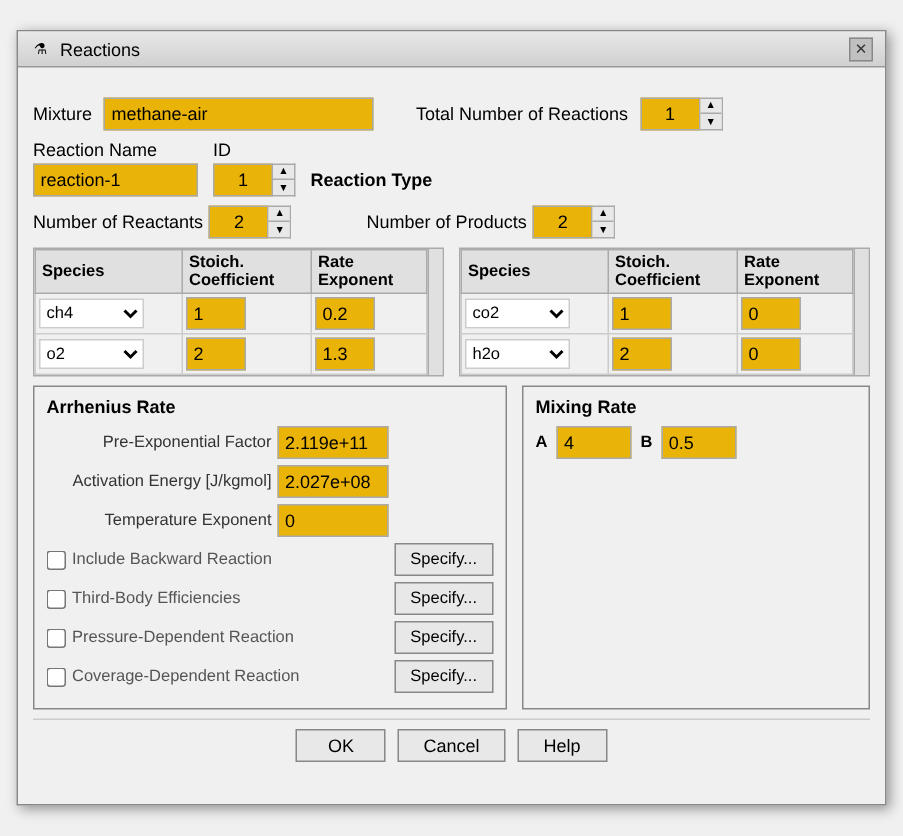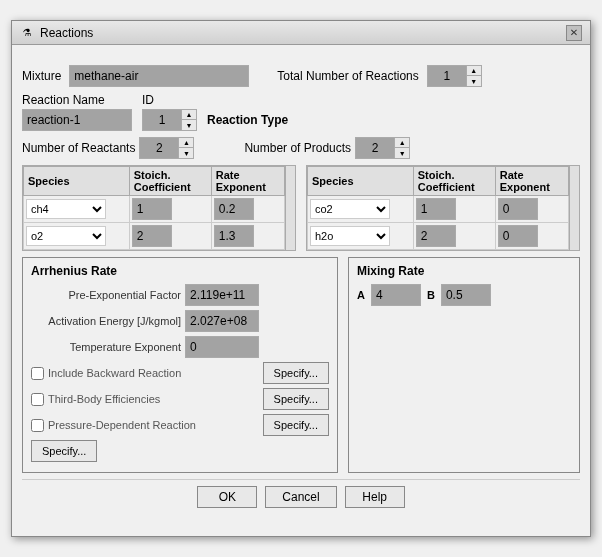--- a/index.html
+++ b/index.html
@@ -67,21 +67,21 @@
       gap: 8px;
       margin-bottom: 6px;
     }
     label {
       font-size: 12px;
       color: #000;
       white-space: nowrap;
     }
     input[type="text"] {
       border: 1px solid #aaa;
-      background: #a3a3a3;
+      background: #eab308;
       padding: 2px 4px;
       font-size: 12px;
       height: 22px;
     }
     .mixture-input {
       width: 180px;
     }
     .spinner-group {
       display: flex;
       align-items: center;
@@ -160,21 +160,21 @@
       font-size: 11px;
       font-weight: bold;
       text-align: left;
     }
     .species-table td {
       border: 1px solid #ccc;
       padding: 2px 2px;
       font-size: 11px;
     }
     .species-select {
-      width: 80px;
+      width: 70px;
       border: none;
       background: #fff;
       font-size: 11px;
       height: 20px;
       border: 1px solid #ccc;
     }
     .table-input {
       width: 40px;
       border: 1px solid #ccc;
       background: #fff;
@@ -460,20 +460,24 @@
           <button class="specify-btn">Specify...</button>
         </div>
         <div class="checkbox-specify-row">
           <label class="checkbox-label">
             <input type="checkbox" style="">
             <span>Pressure-Dependent Reaction</span>
           </label>
           <button class="specify-btn">Specify...</button>
         </div>
         <div class="checkbox-specify-row">
+          <label class="checkbox-label">
+            <input type="checkbox" style="">
+            <span>Coverage-Dependent Reaction</span>
+          </label>
           <button class="specify-btn">Specify...</button>
         </div>
       </div>
 
       <div class="mixing-section">
         <div class="section-title">Mixing Rate</div>
         <div class="mixing-row">
           <span class="mixing-label">A</span>
           <input type="text" class="mixing-input" value="4" style="">
           <span class="mixing-label">B</span>

